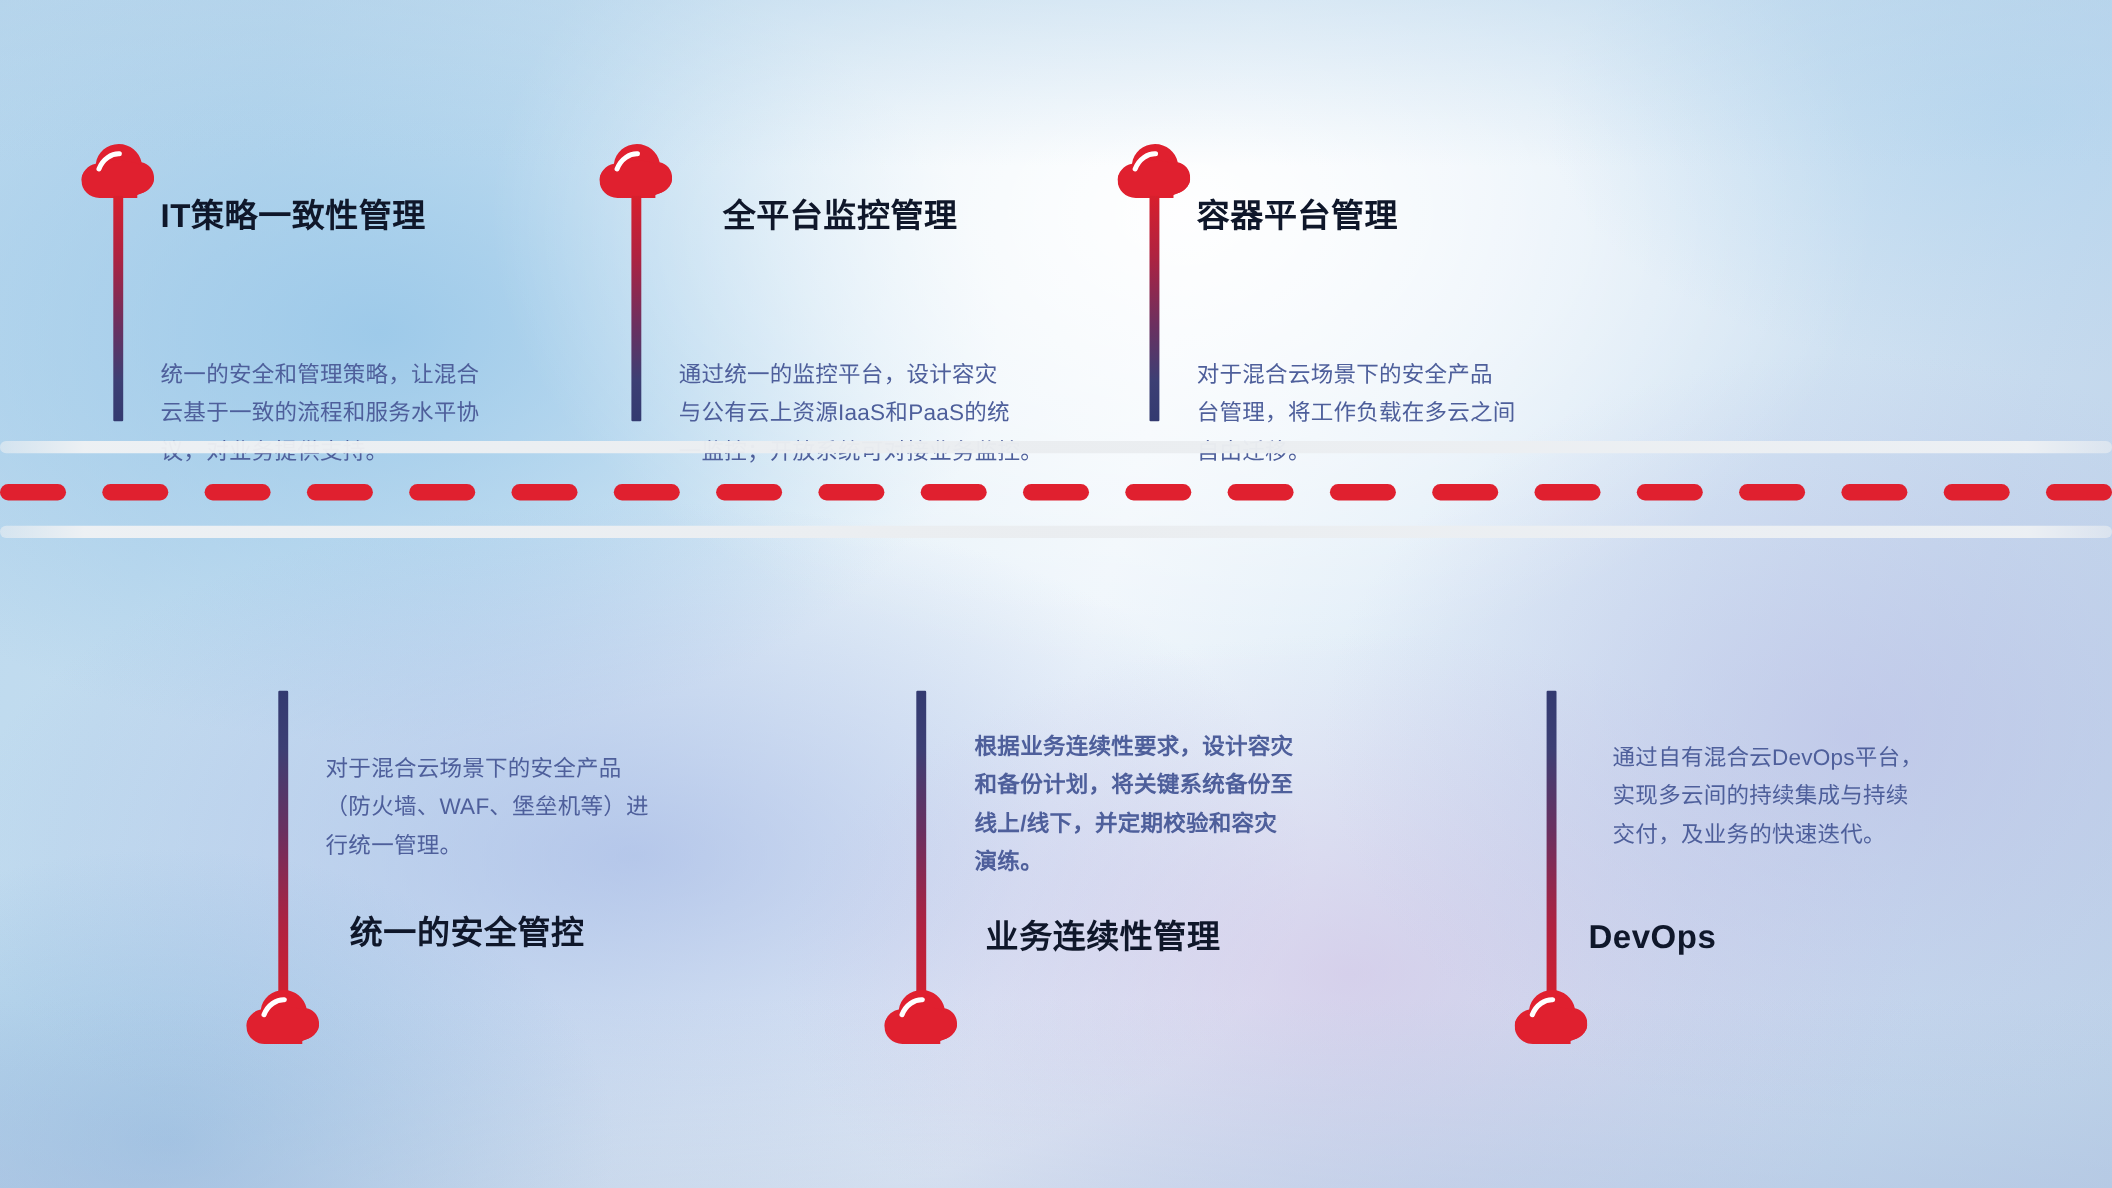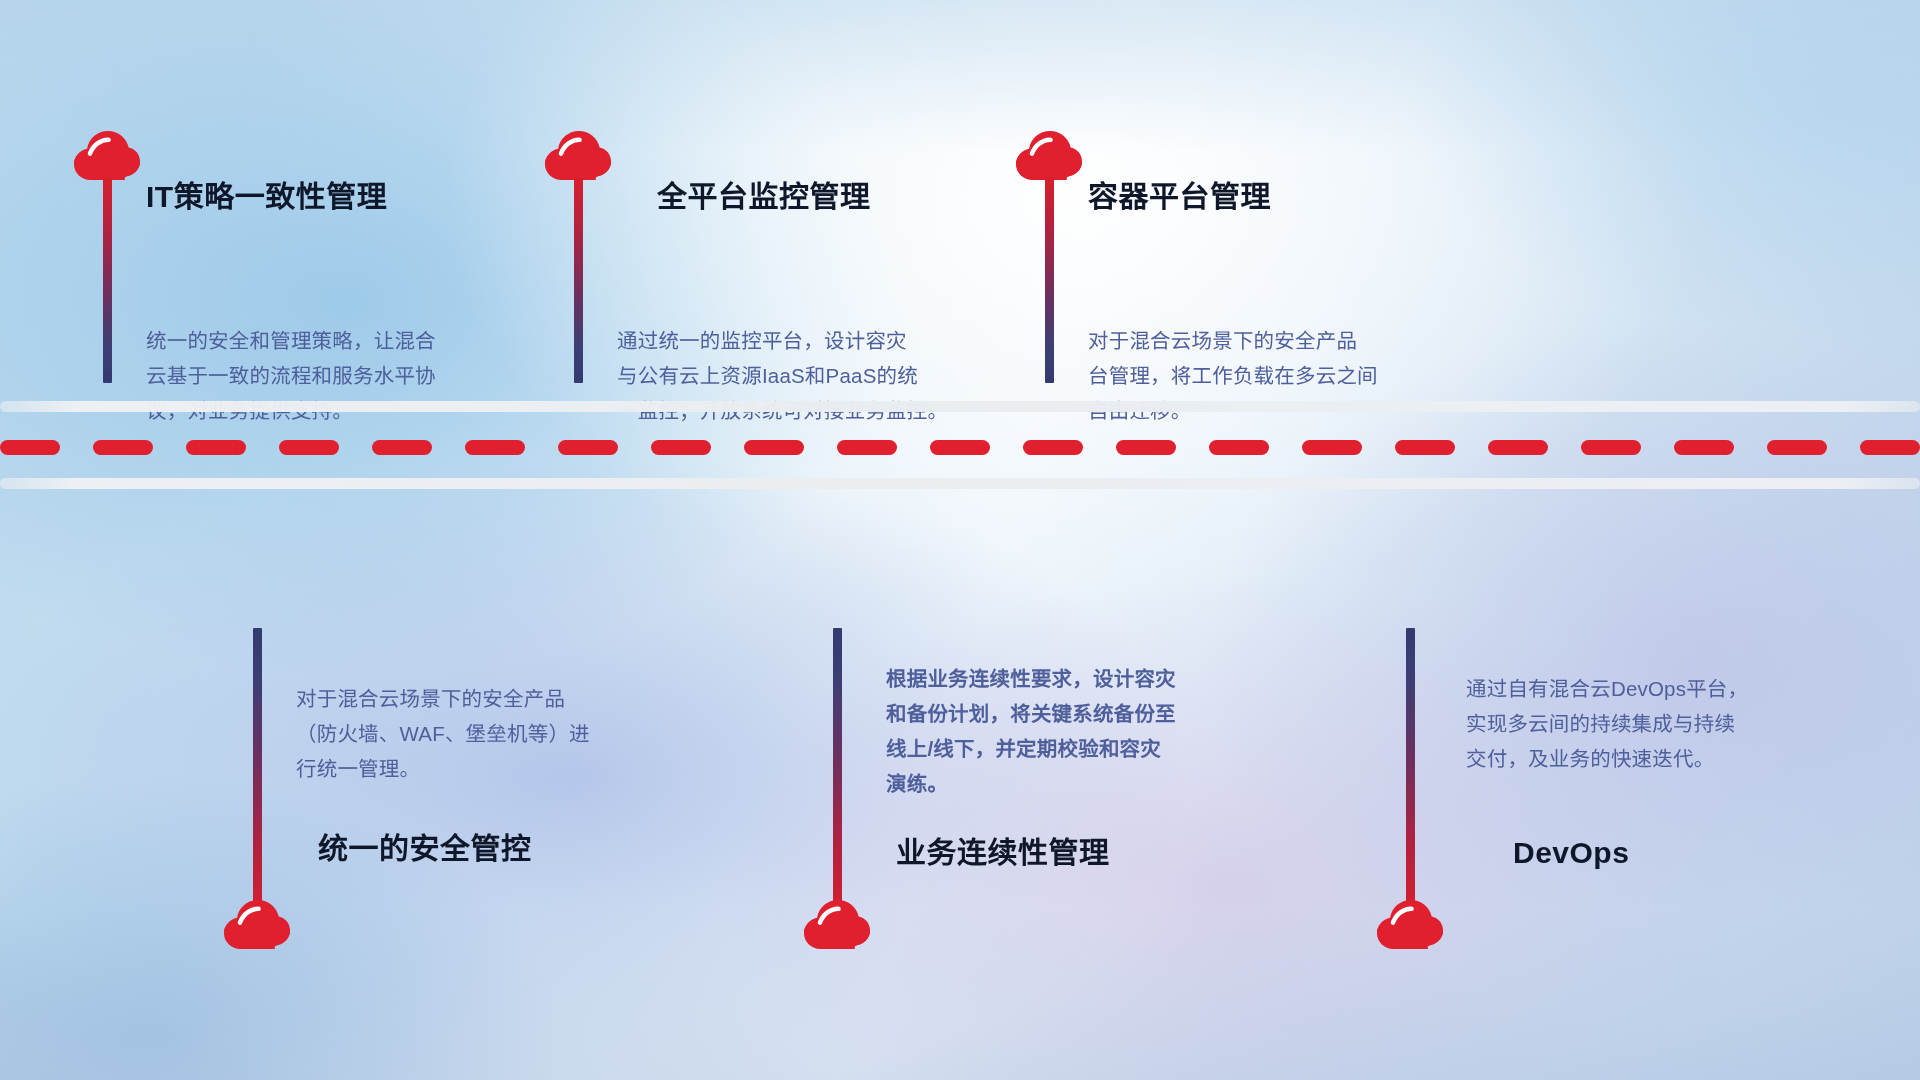--- a/index.html
+++ b/index.html
@@ -259,21 +259,21 @@
       <ellipse cx="33" cy="32" rx="33" ry="17" fill="#e0202f"></ellipse>
       <path d="M16 22.5 C19.5 13.5 27.5 8.5 34.5 8.8" stroke="#ffffff" stroke-width="4.6" stroke-linecap="round" fill="none"></path>
     </svg>
   </div>
 
   <div class="col">
     <div class="bar bar-up" style="left:1406px; top:628px; height:290px;"></div>
     <div class="body-text" style="left:1466px; top:642px; width:420px;">通过自有混合云DevOps平台，
 实现多云间的持续集成与持续
 交付，及业务的快速迭代。</div>
-    <div class="heading" style="left:1513px; top:838px;text-align:right;">DevOps</div>
+    <div class="heading" style="left:1444px; top:838px;text-align:right;">DevOps</div>
     <svg class="cloud-icon" style="left:1377px; top:900px;" width="66" height="50" viewBox="0 0 66 50">
       <path d="M16.5 49 C7.4 49 0 41.9 0 33.2 C0 25.6 5.6 19.2 13.1 17.8
                C14.5 7.7 23.4 0 34 0 C44.2 0 52.8 7.1 54.7 16.6
                C61.3 17.9 66 23.6 66 30.4 C66 38.6 59.2 45.2 50.8 45.2
                L50.8 49 Z" fill="#e0202f"></path>
       <ellipse cx="33" cy="32" rx="33" ry="17" fill="#e0202f"></ellipse>
       <path d="M16 22.5 C19.5 13.5 27.5 8.5 34.5 8.8" stroke="#ffffff" stroke-width="4.6" stroke-linecap="round" fill="none"></path>
     </svg>
   </div>
 

